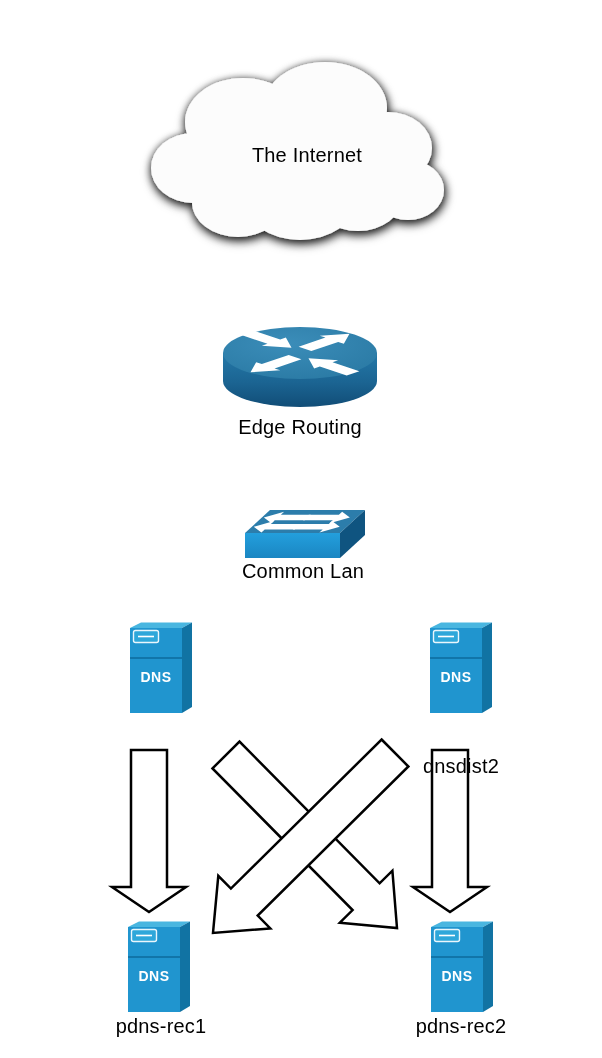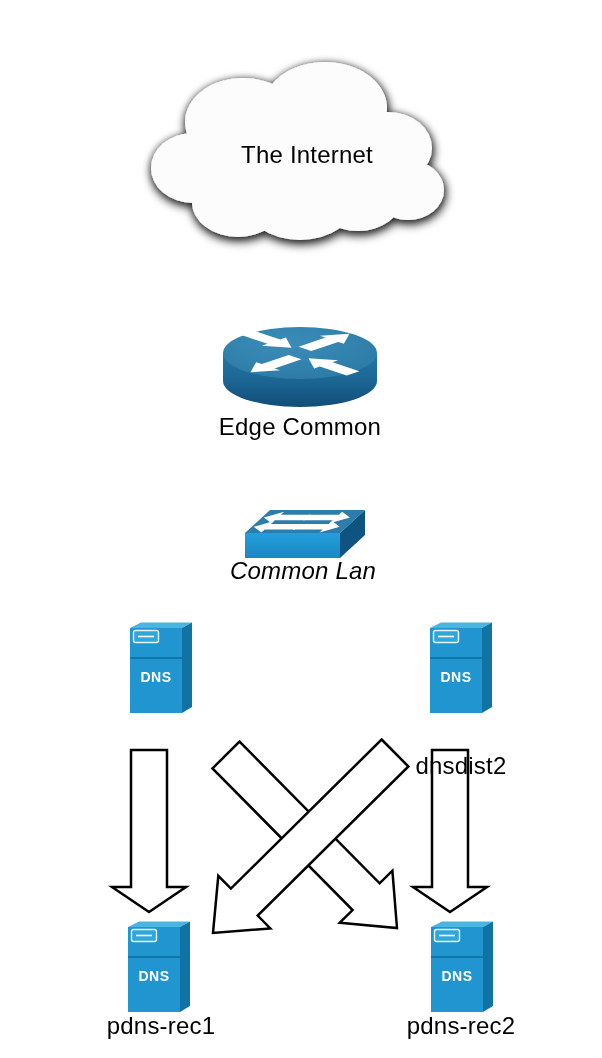--- a/index.html
+++ b/index.html
@@ -3,30 +3,30 @@
 <meta charset="utf-8">
 <style>
   html,body{margin:0;padding:0;background:#ffffff;}
   .stage{
     position:relative;width:602px;height:1058px;background:#ffffff;
     font-family:"Liberation Sans", sans-serif;overflow:hidden;
   }
   .art{position:absolute;left:0;top:0;}
   .label{
     position:absolute;width:240px;text-align:center;
-    font-size:24px;line-height:22px;color:#000000;letter-spacing:.2px;
+    font-size:20px;line-height:22px;color:#000000;letter-spacing:.2px;
   }
   .dns-badge{
     font-family:"Liberation Sans", sans-serif;
     font-size:14px;font-weight:bold;fill:#ffffff;letter-spacing:.5px;
     text-anchor:middle;
   }
   .lbl-internet{left:187px;top:144px;}
   .lbl-edge{left:180px;top:416px;}
-  .lbl-lan{left:183px;top:560px;font-style:italic;}
+  .lbl-lan{left:183px;top:560px;}
   .lbl-dnsdist1{left:37px;top:717px;}
   .lbl-dnsdist2{left:341px;top:717px;margin-top:38px;}
   .lbl-pdnsrec1{left:41px;top:1015px;}
   .lbl-pdnsrec2{left:341px;top:1015px;}
 </style>
 </head>
 <body>
 
 <div class="stage">
 
@@ -115,18 +115,18 @@
 
     <g fill="#ffffff" stroke="#000000" stroke-width="2.5" stroke-linejoin="miter">
       <polygon points="131,750 167,750 167,887 186,887 149,912 112,887 131,887"></polygon>
       <polygon points="432,750 468,750 468,887 487,887 450,912 413,887 432,887"></polygon>
       <polygon points="212.5,768.4 239.5,741.6 379.6,883.3 392.4,870.7 397,928 339.8,922.7 352.6,910.1"></polygon>
       <polygon points="381.6,739.5 408.4,766.5 257.7,915.6 270.3,928.4 213,933 218.3,875.8 230.9,888.6"></polygon>
     </g>
   </svg>
 
   <div class="label lbl-internet">The Internet</div>
-  <div class="label lbl-edge">Edge Common</div>
+  <div class="label lbl-edge">Edge Routing</div>
   <div class="label lbl-lan">Common Lan</div>
   <div class="label lbl-dnsdist2">dnsdist2</div>
   <div class="label lbl-pdnsrec1">pdns-rec1</div>
   <div class="label lbl-pdnsrec2">pdns-rec2</div>
 </div>
 
 </body></html>

